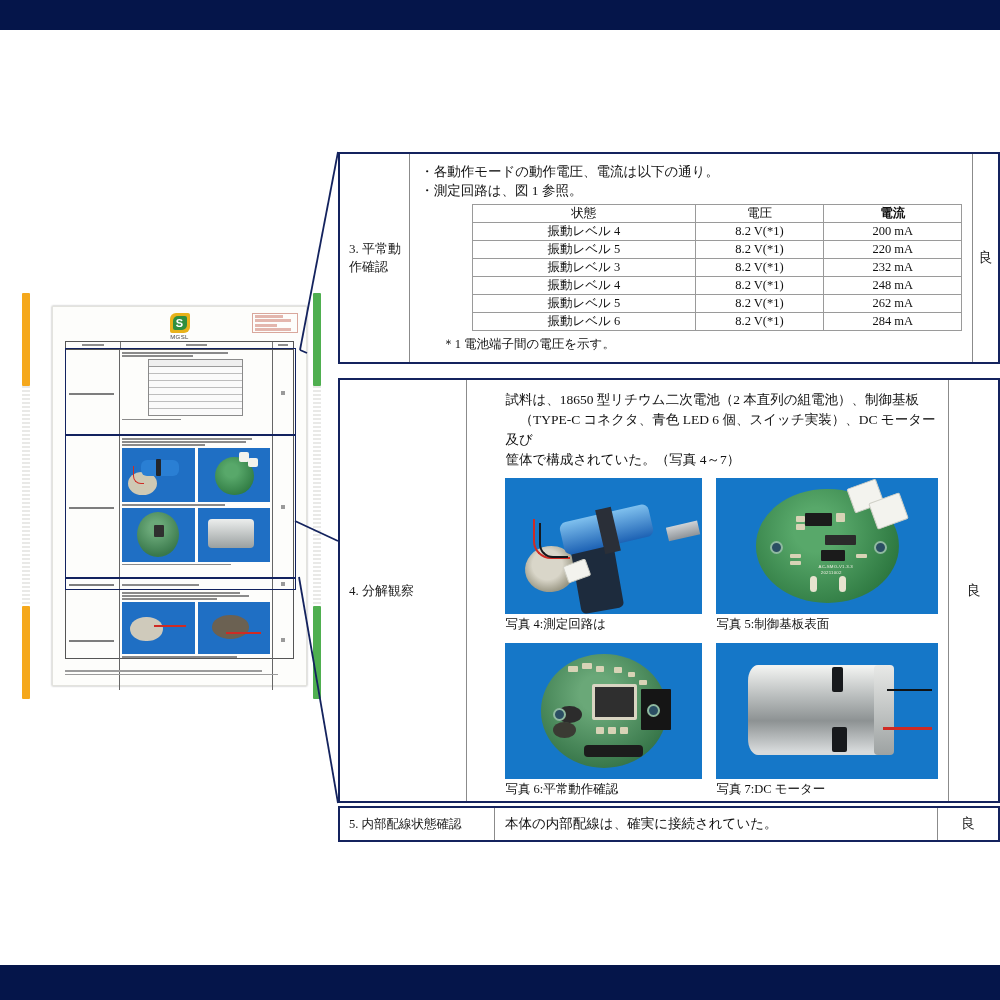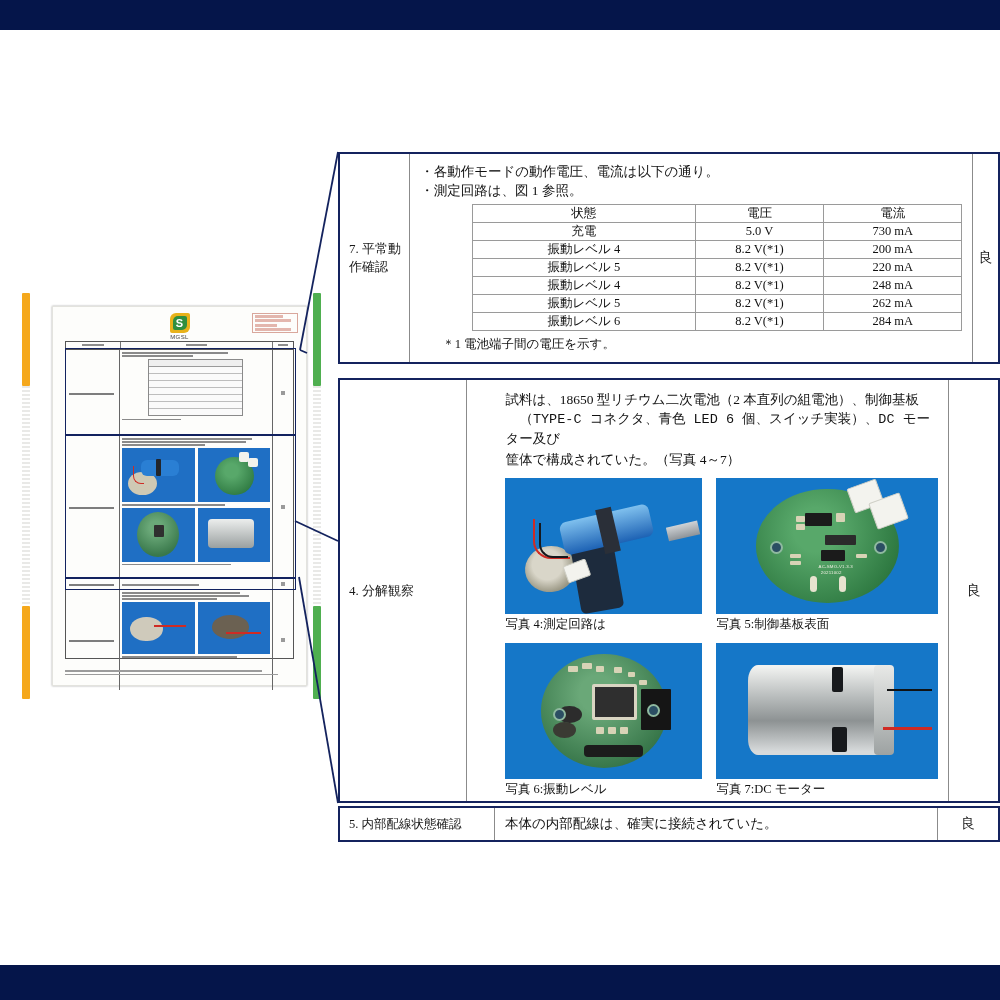--- a/index.html
+++ b/index.html
@@ -83,26 +83,26 @@
     align-items:center;justify-content:center;font-size:14px;color:#1a1a1a;}
 
   .bullet-line{font-size:13.5px;color:#111;line-height:19px;white-space:nowrap;}
 
   
   table.meas{border-collapse:collapse;margin:4px 0 0 52px;width:490px;}
   table.meas td,table.meas th{border:1px solid #9a9a9a;font-weight:normal;
     text-align:center;font-size:12.5px;color:#111;height:17px;padding:0 4px;}
   table.meas .c-state{width:225px;}
   table.meas .c-volt{width:125px;}
-  table.meas .c-cur{width:135px;}
+  table.meas .c-cur{width:135px;font-weight:bold;}
   .note{font-size:12.5px;color:#111;margin:5px 0 0 22px;}
 
   
   .s4-text{font-size:13.5px;line-height:20px;color:#111;margin:2px 0 0 28px;}
-  .s4-text .ind{display:block;text-indent:14px;font-family:Liberation Mono, monospace;}
+  .s4-text .ind{display:block;text-indent:14px;}
   .photo-grid{display:grid;grid-template-columns:197px 222px;gap:10px 14px;
     margin:8px 0 0 28px;}
   .ph-cell{}
   .ph{width:100%;height:136px;background:#1577c8;position:relative;overflow:hidden;}
   .ph-cap{font-size:12.5px;color:#111;margin-top:2px;}
 
   
   .bat{position:absolute;left:28%;top:26%;width:46%;height:24%;
     background:linear-gradient(180deg,#7fc0ee,#1d62b4);border-radius:7px;
     transform:rotate(-13deg);}
@@ -305,48 +305,48 @@
 <svg id="callouts" viewBox="0 0 1000 1000">
   <g stroke="#14235e" stroke-width="1.8" fill="none">
     <path d="M300,350 L338,152"></path>
     <path d="M300,350 L307,353"></path>
     <path d="M295,521 L338,541"></path>
     <path d="M299,577 L338,803"></path>
   </g>
 </svg>
 
 <div class="panel" id="panel-3">
-  <div class="col-label">7. 平常動作確認</div>
+  <div class="col-label">3. 平常動作確認</div>
   <div class="col-body">
     <div class="bullet-line">・各動作モードの動作電圧、電流は以下の通り。</div>
     <div class="bullet-line">・測定回路は、図 1 参照。</div>
 
     <table class="meas">
       <thead>
         <tr>
           <th class="c-state">状態</th>
           <th class="c-volt">電圧</th>
           <th class="c-cur">電流</th>
         </tr>
       </thead>
       <tbody>
         <tr>
-          <td>充電</td>
-          <td>5.0 V</td>
-          <td>730 mA</td>
-        </tr>
-        <tr>
           <td>振動レベル 4</td>
           <td>8.2 V(*1)</td>
           <td>200 mA</td>
         </tr>
         <tr>
           <td>振動レベル 5</td>
           <td>8.2 V(*1)</td>
           <td>220 mA</td>
+        </tr>
+        <tr>
+          <td>振動レベル 3</td>
+          <td>8.2 V(*1)</td>
+          <td>232 mA</td>
         </tr>
         <tr>
           <td>振動レベル 4</td>
           <td>8.2 V(*1)</td>
           <td>248 mA</td>
         </tr>
         <tr>
           <td>振動レベル 5</td>
           <td>8.2 V(*1)</td>
           <td>262 mA</td>
@@ -426,21 +426,21 @@
           <span class="pad" style="left:46%;top:17%;width:4%;height:4%;"></span>
           <span class="pad" style="left:55%;top:18%;width:4%;height:4%;"></span>
           <span class="pad" style="left:62%;top:21%;width:4%;height:4%;"></span>
           <span class="pad" style="left:68%;top:27%;width:4%;height:4%;"></span>
           <span class="pad" style="left:46%;top:62%;width:4%;height:5%;"></span>
           <span class="pad" style="left:52%;top:62%;width:4%;height:5%;"></span>
           <span class="pad" style="left:58%;top:62%;width:4%;height:5%;"></span>
           <span class="hole" style="left:24%;top:48%;"></span>
           <span class="hole" style="left:72%;top:45%;"></span>
         </div>
-        <div class="ph-cap">写真 6:振動レベル</div>
+        <div class="ph-cap">写真 6:平常動作確認</div>
       </div>
 
       <div class="ph-cell">
         <div class="ph">
           <span class="motor-body"></span>
           <span class="motor-cap"></span>
           <span class="motor-tab" style="left:52%;top:18%;width:5%;height:18%;border-radius:2px;"></span>
           <span class="motor-tab" style="left:52%;top:62%;width:7%;height:18%;border-radius:2px;"></span>
           <span class="motor-wire-b"></span>
           <span class="motor-wire-r"></span>

